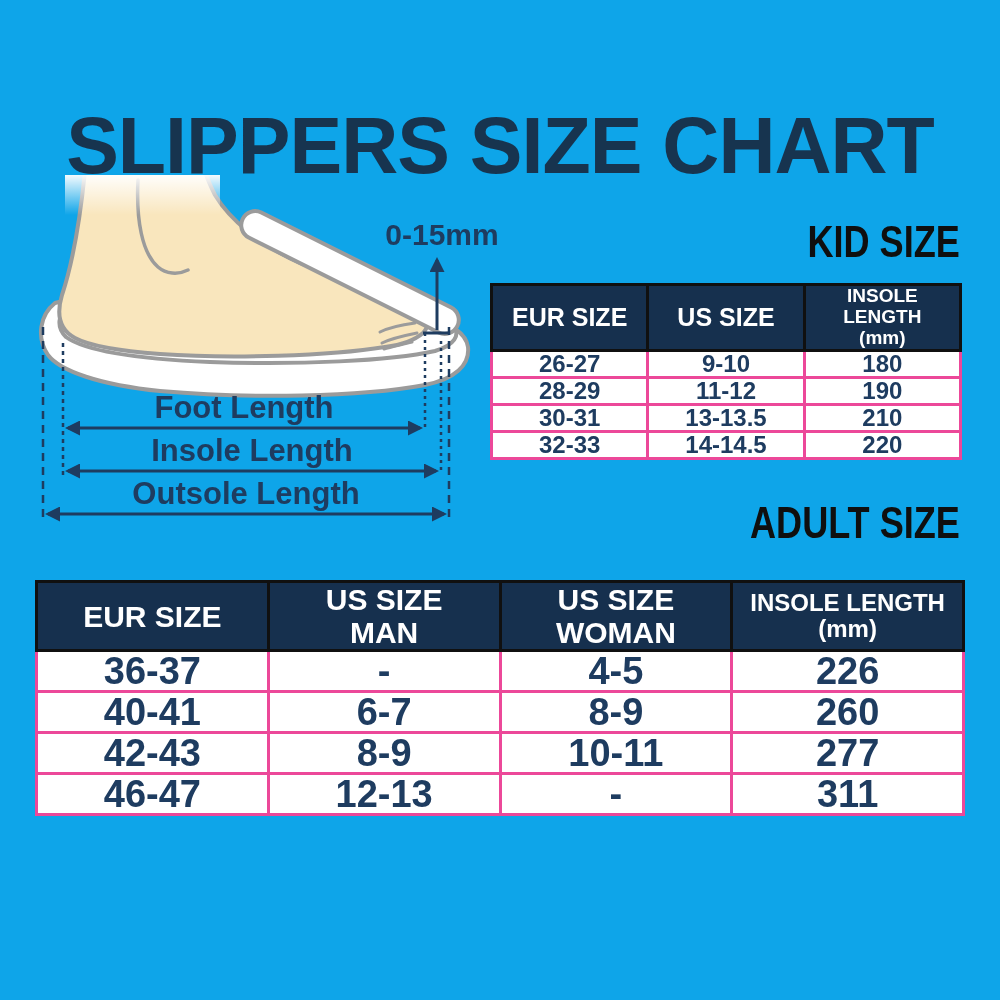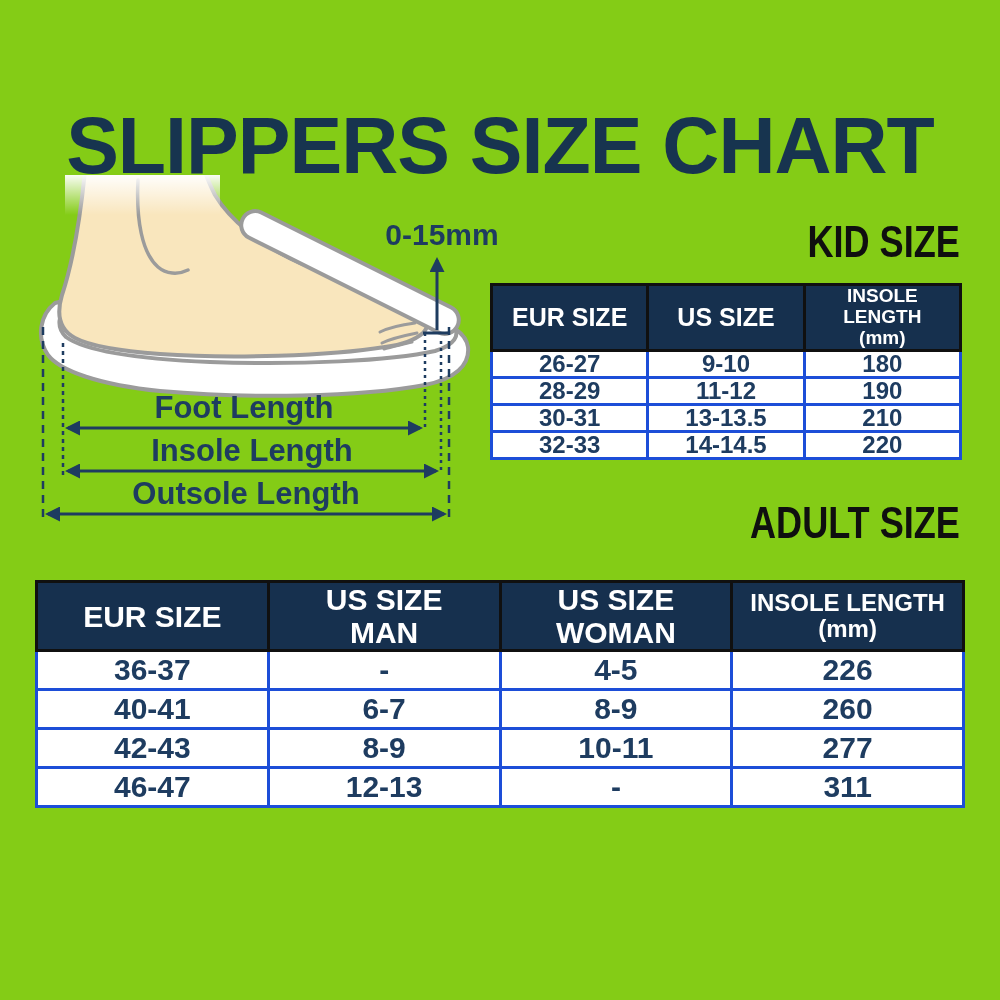--- a/index.html
+++ b/index.html
@@ -1,17 +1,17 @@
 <!DOCTYPE html>
 <html><head>
 <meta charset="utf-8">
 <style>
   html,body { margin:0; padding:0; background:#fff; }
   .page {
-    position:relative; width:1000px; height:1000px; background:#84cc16;
+    position:relative; width:1000px; height:1000px; background:#0ea5e9;
     font-family:"Liberation Sans","DejaVu Sans",sans-serif; overflow:hidden;
   }
   .title {
     position:absolute; top:50px; left:0; width:1000px; text-align:center;
     font-size:79px; font-weight:700; color:#17344f; letter-spacing:-1px;
     white-space:nowrap; line-height:1.1;
   }
   .side-heading {
     position:absolute; right:40px; font-size:44px; font-weight:700; color:#0f0f0f;
     transform:scaleX(0.82); transform-origin:100% 50%; white-space:nowrap; line-height:1;
@@ -20,33 +20,33 @@
   .adult-heading { top:501px; }
   .diagram-svg { position:absolute; left:30px; top:175px; width:470px; height:355px; }
 
   table { position:absolute; border-collapse:collapse; table-layout:fixed; background:#ffffff; }
   th {
     background:#16304e; color:#ffffff; font-weight:700; text-align:center;
     vertical-align:middle; border:3px solid #101010; padding:0;
   }
   td {
     color:#1e3c60; font-weight:700; text-align:center; vertical-align:middle;
-    border:3px solid #1d4ed8; padding:0; line-height:1;
+    border:3px solid #ec4899; padding:0; line-height:1;
   }
   .th-line { display:block; line-height:1.1; }
 
   .kid-table { left:490px; top:283px; width:472px; }
   .kid-table th { height:44px; font-size:25px; }
   .kid-table th:last-child { font-size:19px; }
   .kid-table td { height:23px; font-size:24px; }
 
   .adult-table { left:35px; top:580px; width:930px; }
   .adult-table th { height:62px; font-size:30px; }
   .adult-table th:last-child { font-size:24px; }
-  .adult-table td { height:36px; font-size:30px; }
+  .adult-table td { height:36px; font-size:38px; }
 
   .svg-label { fill:#1e3c60; font-weight:700; font-family:"Liberation Sans","DejaVu Sans",sans-serif; }
 </style>
 </head>
 <body>
 
 <div class="page">
 
   <h1 class="title">SLIPPERS SIZE CHART</h1>
 

